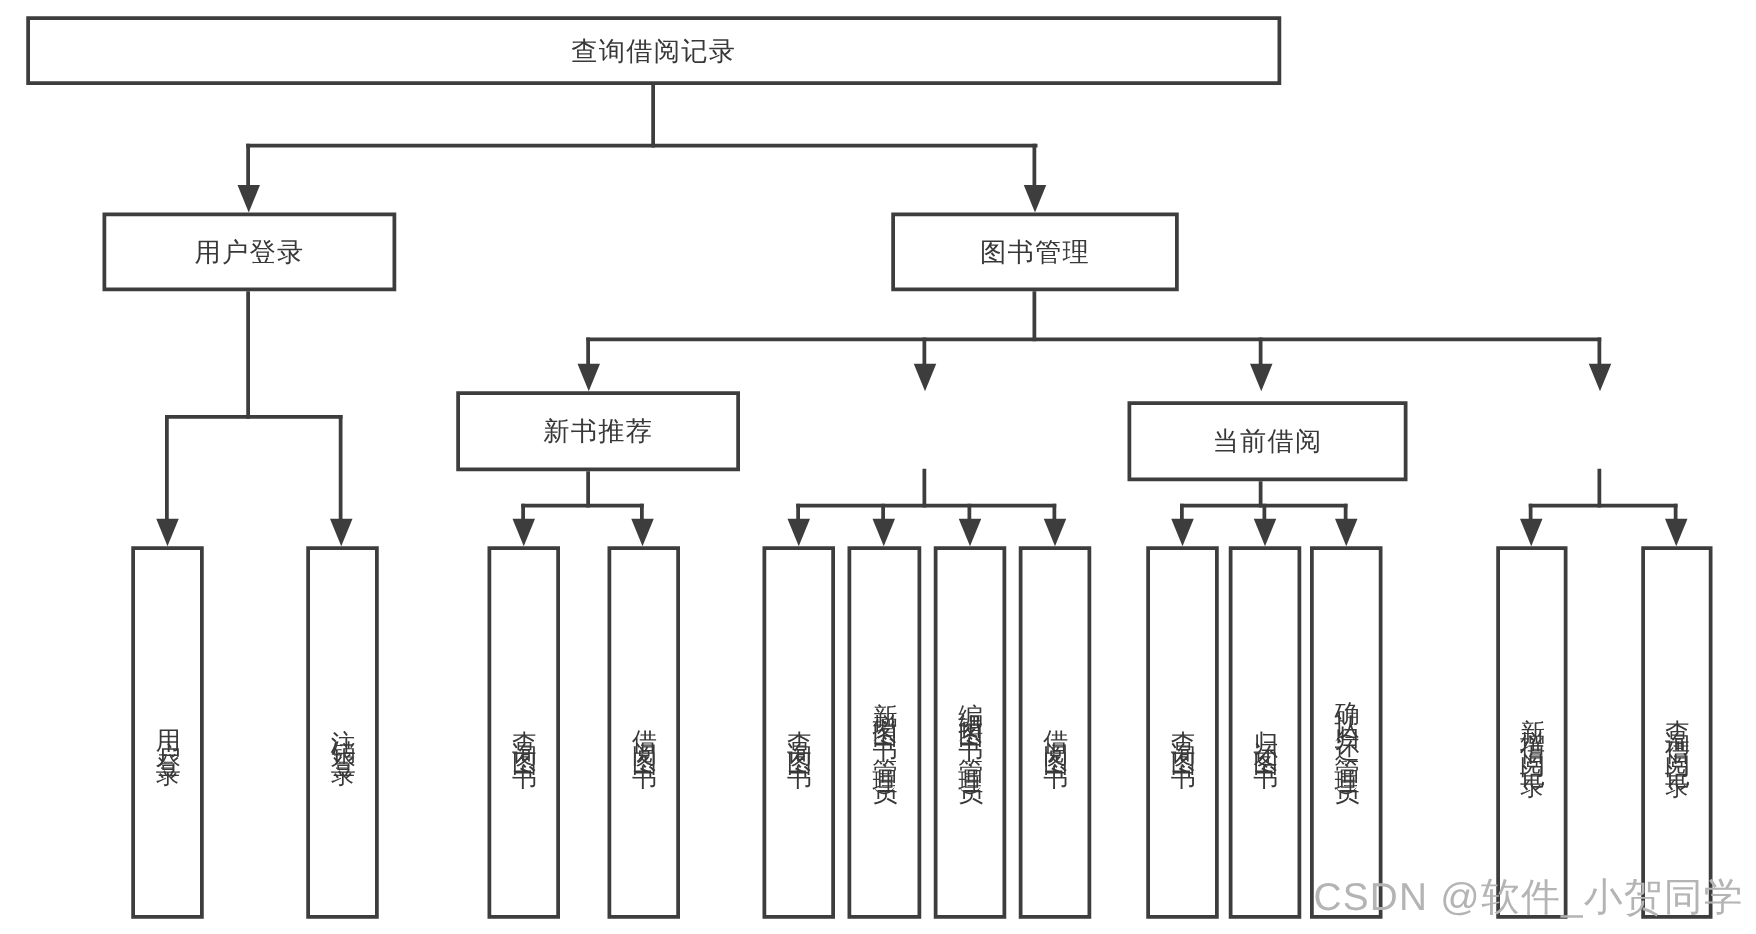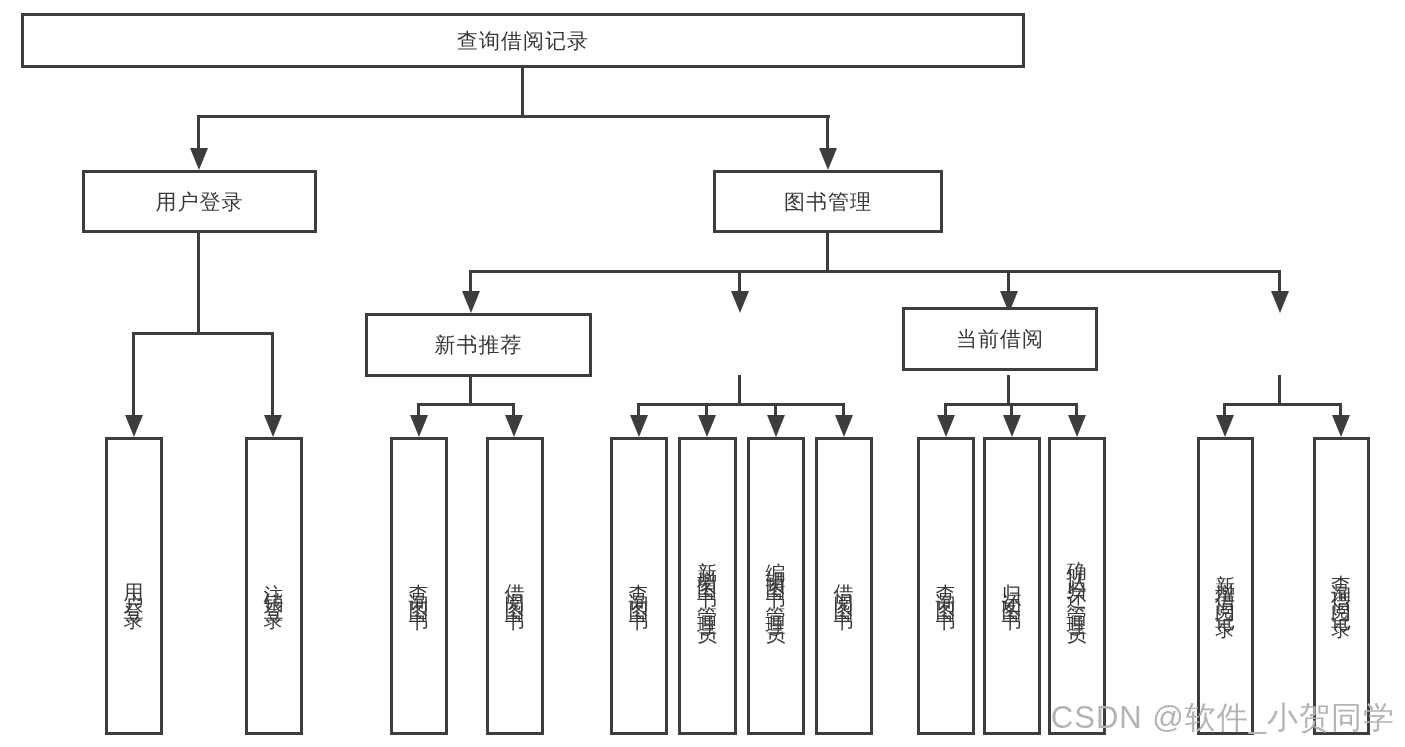--- a/index.html
+++ b/index.html
@@ -103,21 +103,21 @@
   <div class="box hbox" style="left:82px;top:170px;width:235px;height:63px">
     <span>用户登录</span>
   </div>
   <div class="box hbox" style="left:713px;top:170px;width:230px;height:63px">
     <span>图书管理</span>
   </div>
 
   <div class="box hbox" style="left:365px;top:313px;width:227px;height:64px">
     <span>新书推荐</span>
   </div>
-  <div class="box hbox" style="left:902px;top:307px;width:196px;height:64px">
+  <div class="box hbox" style="left:902px;top:321px;width:224px;height:64px">
     <span>当前借阅</span>
   </div>
 
   <div class="box vbox" style="left:105px;width:58px">
     <span>用户登录</span>
   </div>
   <div class="box vbox" style="left:245px;width:58px">
     <span>注销登录</span>
   </div>
 

